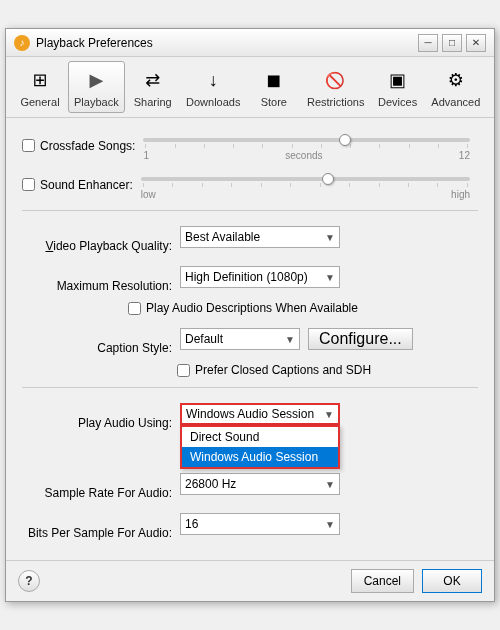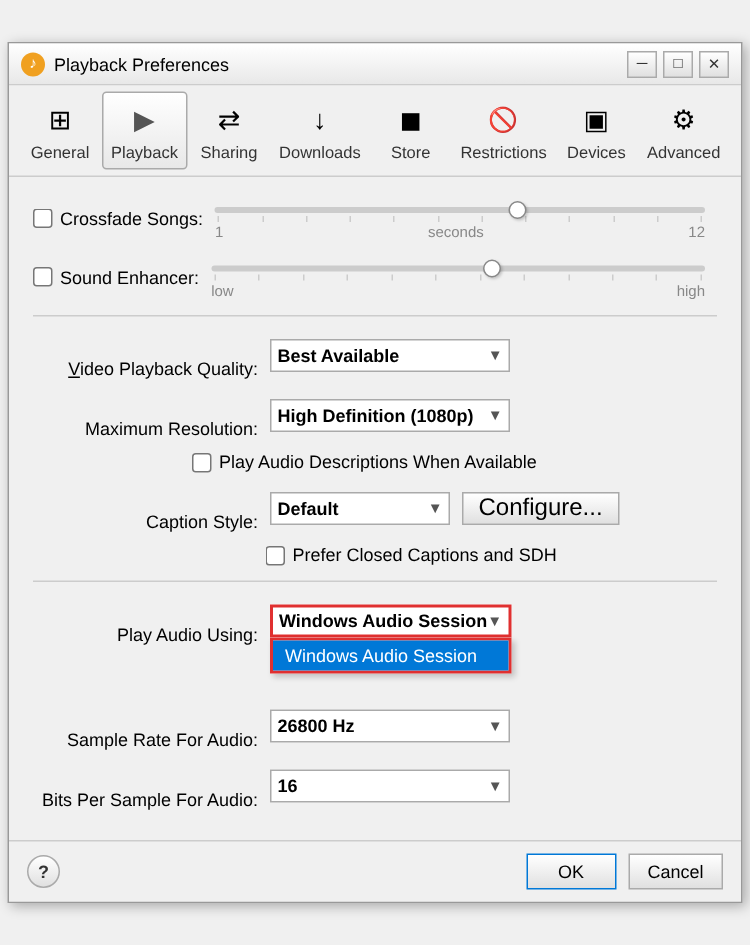--- a/index.html
+++ b/index.html
@@ -202,21 +202,20 @@
       border: 1px solid #aaa;
       background: white;
       font-size: 12px;
       padding: 0 4px;
       cursor: pointer;
       display: flex;
       align-items: center;
       justify-content: space-between;
       min-width: 160px;
       position: relative;
-      font-weight: bold;
     }
     .select-arrow {
       font-size: 10px;
       color: #555;
     }
     .checkbox-row {
       display: flex;
       align-items: center;
       gap: 5px;
       margin-bottom: 8px;
@@ -459,20 +458,21 @@
     <hr class="section-divider">
 
     <div class="form-row play-audio-row">
       <span class="form-row-label">Play Audio Using:</span>
       <div class="dropdown-wrapper">
         <div class="select-box" style="border:2px solid #e03030; min-width:160px;">
           <span>Windows Audio Session</span>
           <span class="select-arrow">▼</span>
         </div>
         <div class="dropdown-open">
+          <div class="dropdown-item">Direct Sound</div>
           <div class="dropdown-item selected">Windows Audio Session</div>
         </div>
       </div>
     </div>
 
     <div class="form-row" style="margin-top:38px;">
       <span class="form-row-label">Sample Rate For Audio:</span>
       <div class="select-box">
         <span>26800 Hz</span>
         <span class="select-arrow">▼</span>
@@ -487,17 +487,17 @@
       </div>
     </div>
 
   </div>
 
   <div class="footer">
     <div class="footer-left">
       <button class="help-btn">?</button>
     </div>
     <div class="footer-right">
+      <button class="footer-btn">Cancel</button>
       <button class="footer-btn ok">OK</button>
-      <button class="footer-btn">Cancel</button>
     </div>
   </div>
 </div>
 
 </body></html>

